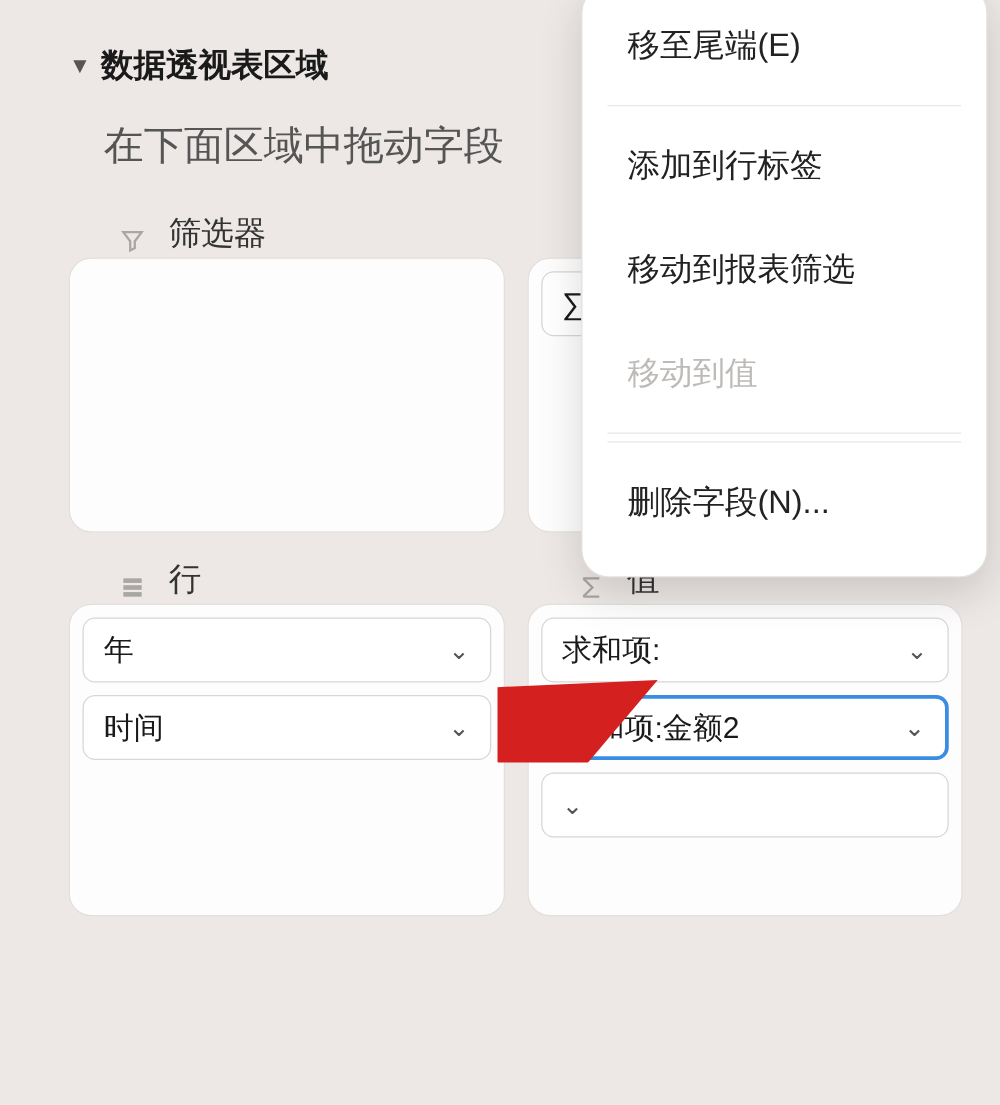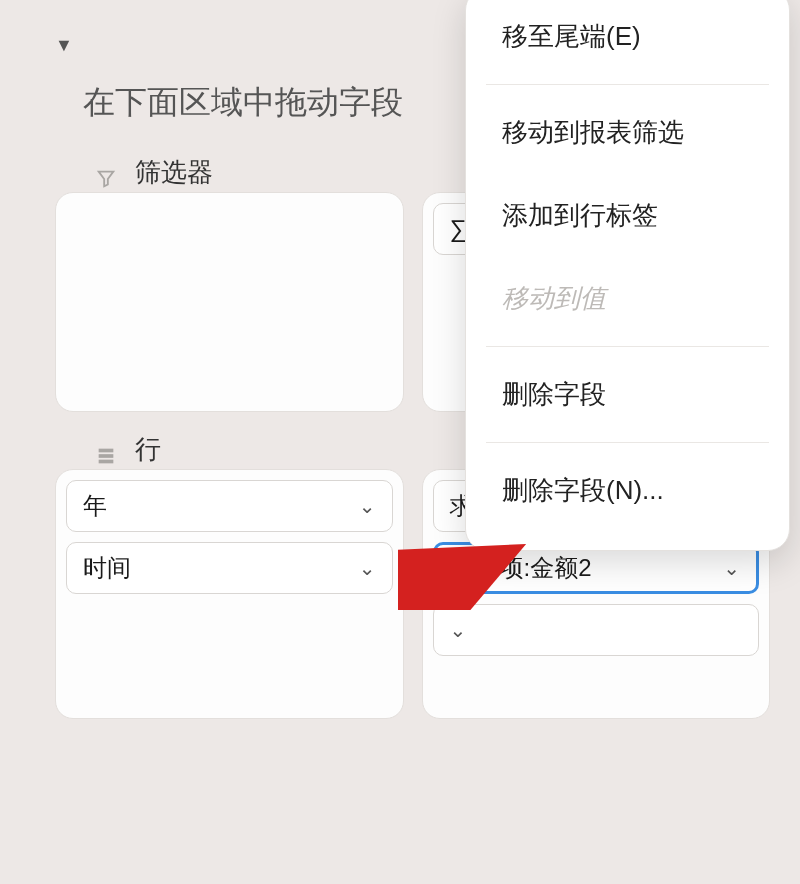--- a/index.html
+++ b/index.html
@@ -21,32 +21,33 @@
     .drop { background: #fdfdfd; border: 1px solid #e3dfdc; border-radius: 18px; min-height: 100px; padding: 10px; display: flex; flex-direction: column; gap: 10px; }
     .drop.tall { min-height: 220px; }
 
     .field-pill { background: #fff; border: 1.5px solid #d9d6d3; border-radius: 10px; height: 52px; display: flex; align-items: center; justify-content: space-between; padding: 0 16px; font-size: 24px; color: #1a1a1a; cursor: grab; }
     .field-pill.sel { border: 3px solid #3a8de2; }
     .chev { font-size: 20px; color: #555; }
 
     
     .menu { position: absolute; left: 465px; top: -12px; width: 325px; background: #fff; border: 1px solid #e4e1de; border-radius: 22px; box-shadow: 0 12px 34px rgba(0,0,0,.15); padding: 6px 0 18px 0; }
     .menu-item { padding: 24px 36px; font-size: 26px; color: #222; cursor: pointer; }
-    .menu-item.disabled { color: #bdbab7; cursor: default; font-style: italic; }
+    .menu-item.disabled { color: #bdbab7; cursor: default; }
     .menu-sep { height: 1px; background: #eae7e4; margin: 6px 20px; }
 
     
     .arrow { position: absolute; left: 398px; top: 540px; width: 130px; height: 70px; pointer-events: none; }
   </style>
 </head>
 <body>
 
 <div class="panel">
   <div class="section-header">
     <span class="tri">▼</span>
+    <span>数据透视表区域</span>
   </div>
 
   <div class="hint">在下面区域中拖动字段</div>
 
   <div class="areas">
 
     <div class="area-col">
       <div class="area-header">
         <span class="area-icon">
           <svg viewBox="0 0 24 24" width="22" height="22" fill="none" stroke="currentColor" stroke-width="2">
@@ -122,25 +123,24 @@
           <span class="chev">⌄</span>
         </div>
       </div>
     </div>
   </div>
 </div>
 
 <div class="menu">
   <div class="menu-item">移至尾端(E)</div>
   <div class="menu-sep"></div>
+  <div class="menu-item">添加到行标签</div>
   <div class="menu-item">移动到报表筛选</div>
-  <div class="menu-item">添加到行标签</div>
   <div class="menu-item disabled">移动到值</div>
   <div class="menu-sep"></div>
-  <div class="menu-item">删除字段</div>
   <div class="menu-sep"></div>
   <div class="menu-item">删除字段(N)...</div>
 </div>
 
 <svg class="arrow" viewBox="0 0 130 70">
   <defs>
     <marker id="ah" markerWidth="16" markerHeight="14" refX="14" refY="7" orient="auto">
       <polygon points="0,0 16,7 0,14" fill="#d4211f"></polygon>
     </marker>
   </defs>

